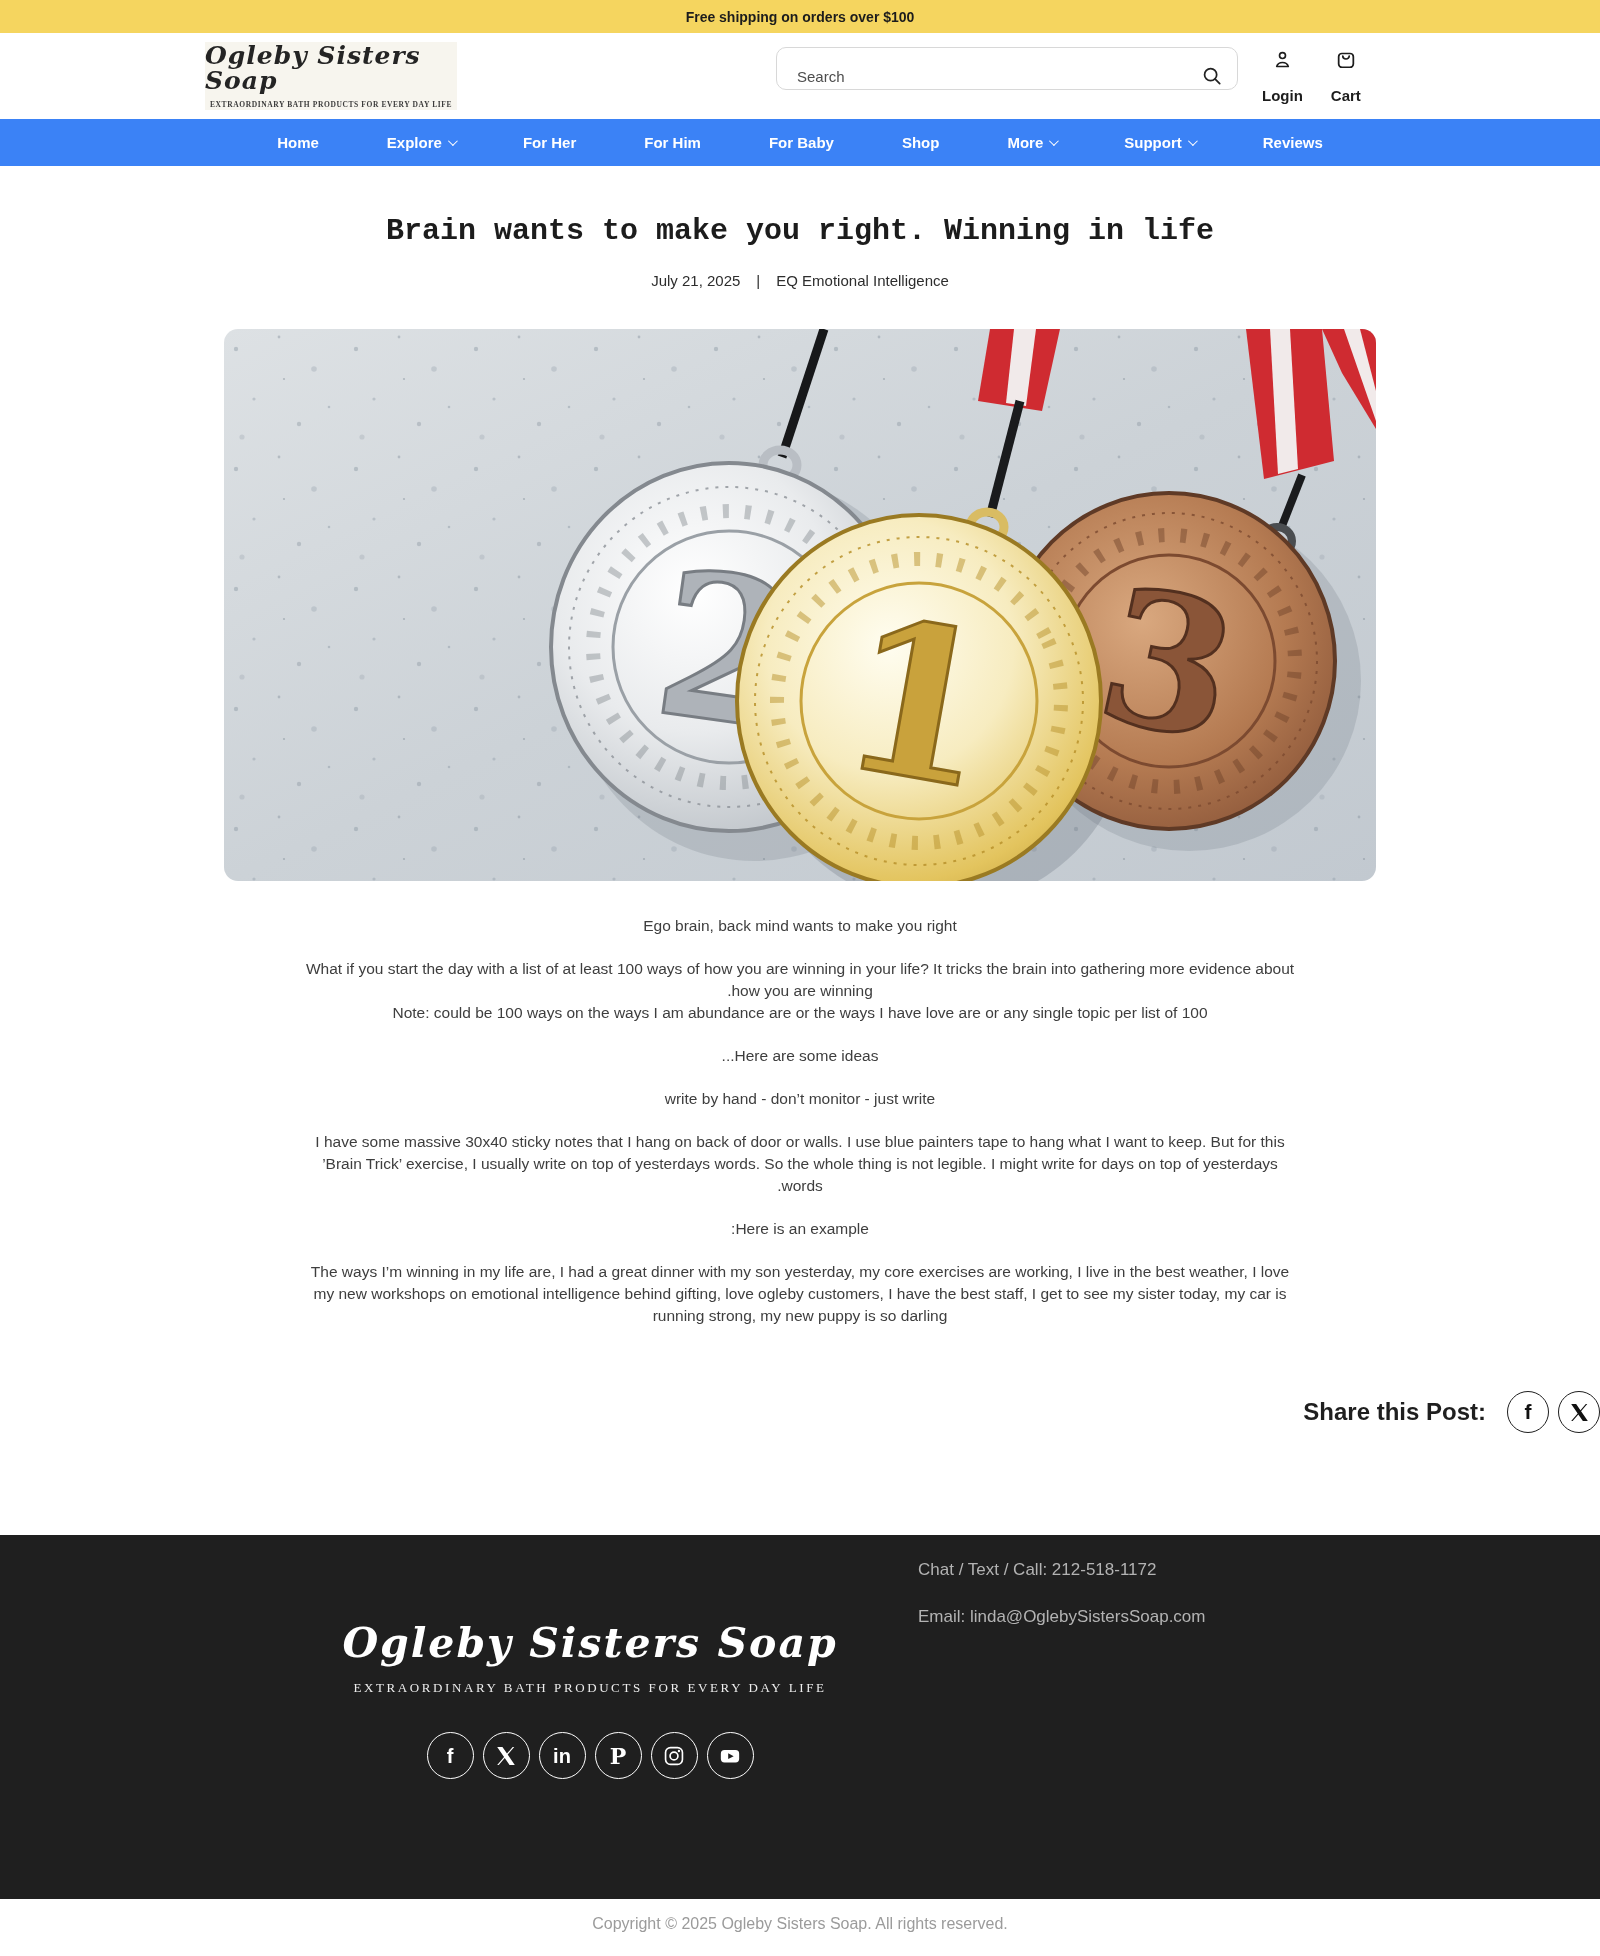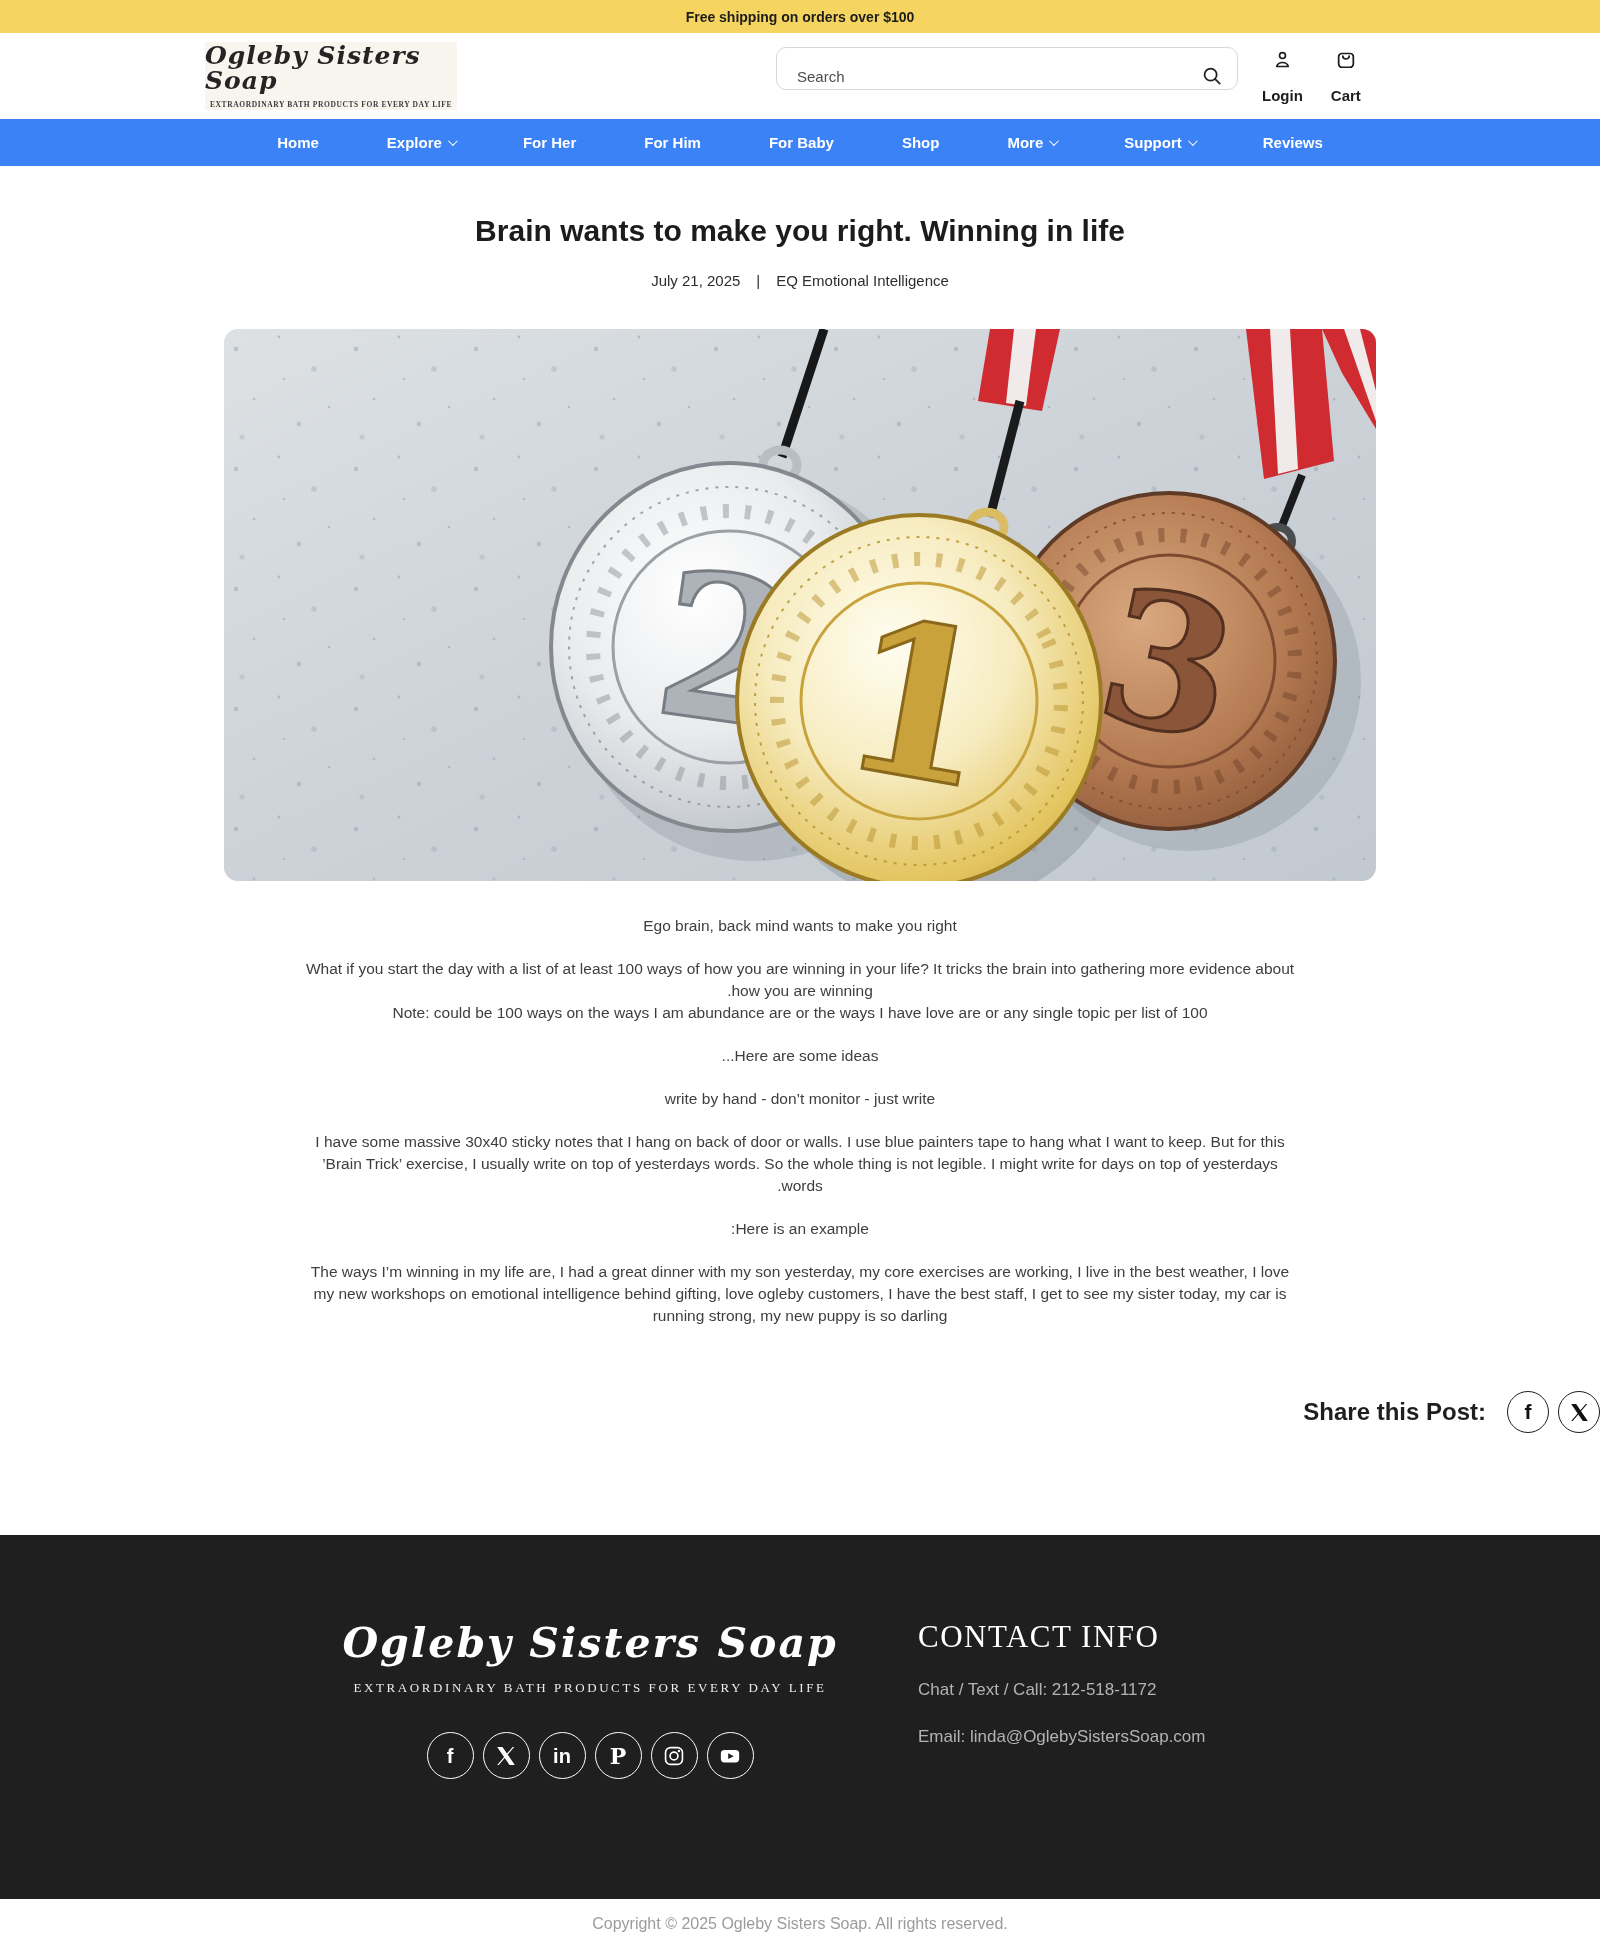--- a/index.html
+++ b/index.html
@@ -56,21 +56,21 @@
     padding:0 34px; height:100%; display:flex; align-items:center; gap:6px;
     color:#ffffff; font-size:15px; font-weight:700; cursor:pointer; white-space:nowrap;
   }
   .chev {
     width:7px; height:7px; border-right:1.8px solid #fff; border-bottom:1.8px solid #fff;
     transform:rotate(45deg) translateY(-2px); display:inline-block;
   }
 
   
   .post-title {
-    margin:48px 0 0; text-align:center; font-size:30px; font-weight:700; color:#1c1c1c;
+    margin:48px 0 0; text-align:center; font-size:30px; font-weight:700; color:#1c1c1c;font-family:Liberation Mono, monospace;
   }
   .post-meta {
     margin-top:24px; display:flex; justify-content:center; align-items:flex-start; gap:16px;
     font-size:15px; color:#2d2d2d;
   }
   .post-meta .cat { cursor:pointer; }
   .hero {
     width:1152px; height:552px; margin:40px auto 0; border-radius:14px; overflow:hidden;
   }
   .post-body { width:1104px; margin:34px auto 0; }
@@ -351,21 +351,20 @@
       <div class="soc">
         <svg width="22" height="22" viewBox="0 0 24 24">
           <rect x="2" y="5.5" width="20" height="13.5" rx="4" fill="#fff"></rect>
           <polygon points="10,9 16,12.2 10,15.4" fill="#1f1f1f"></polygon>
         </svg>
       </div>
     </div>
   </div>
 
   <div class="footer-right">
-    <div class="contact-heading">CONTACT INFO</div>
     <div class="contact-line contact-phone">Chat / Text / Call: 212-518-1172</div>
     <div class="contact-line contact-email">Email: linda@OglebySistersSoap.com</div>
   </div>
 </div>
 
 <div class="copyright">
   <span>Copyright © 2025 Ogleby Sisters Soap. All rights reserved.</span>
 </div>
 
 </body></html>

